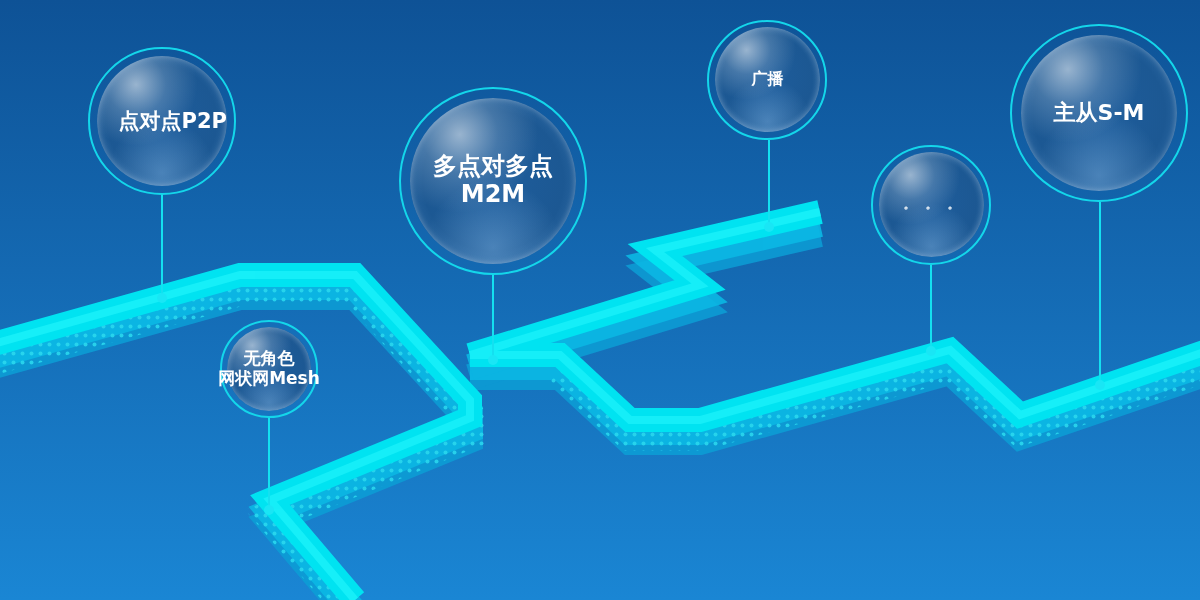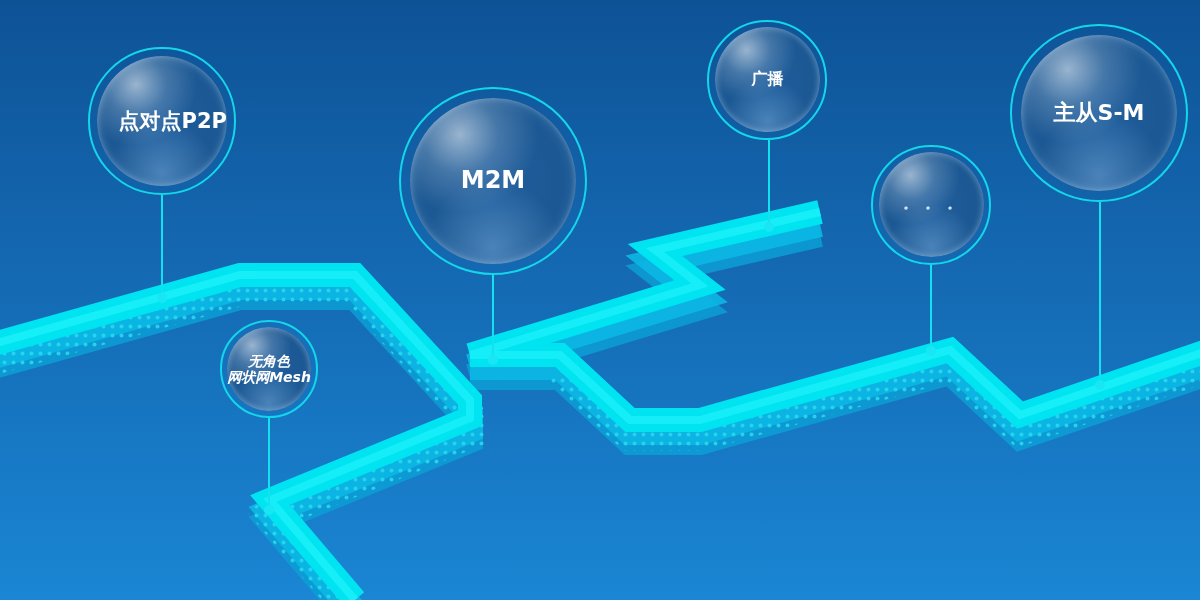--- a/index.html
+++ b/index.html
@@ -79,31 +79,32 @@
     <div class="ring" style="left:88px;top:47px;width:148px;height:148px;"></div>
     <div class="bubble" style="left:97px;top:56px;width:130px;height:130px;font-size:21px;align-items:flex-end;">
       <span class="lbl">点对点P2P</span>
     </div>
     <div class="stem" style="left:161px;top:195px;height:103px;"></div>
     <div class="dot" style="left:157px;top:293px;"></div>
   </div>
 
   <div class="node">
     <div class="ring" style="left:220px;top:320px;width:98px;height:98px;"></div>
-    <div class="bubble" style="left:227px;top:327px;width:84px;height:84px;font-size:14px;font-style:italic;">
+    <div class="bubble" style="left:227px;top:327px;width:84px;height:84px;font-size:17px;">
       <span class="lbl">无角色</span>
       <span class="lbl">网状网Mesh</span>
     </div>
     <div class="stem" style="left:268px;top:418px;height:92px;"></div>
     <div class="dot" style="left:264px;top:505px;"></div>
   </div>
 
   <div class="node">
     <div class="ring" style="left:399px;top:87px;width:188px;height:188px;"></div>
     <div class="bubble" style="left:410px;top:98px;width:166px;height:166px;font-size:24px;">
+      <span class="lbl">多点对多点</span>
       <span class="lbl">M2M</span>
     </div>
     <div class="stem" style="left:492px;top:275px;height:85px;"></div>
     <div class="dot" style="left:488px;top:355px;"></div>
   </div>
 
   <div class="node">
     <div class="ring" style="left:707px;top:20px;width:120px;height:120px;"></div>
     <div class="bubble" style="left:715px;top:27px;width:105px;height:105px;font-size:16px;justify-content:center;">
       <span class="lbl">广播</span>

